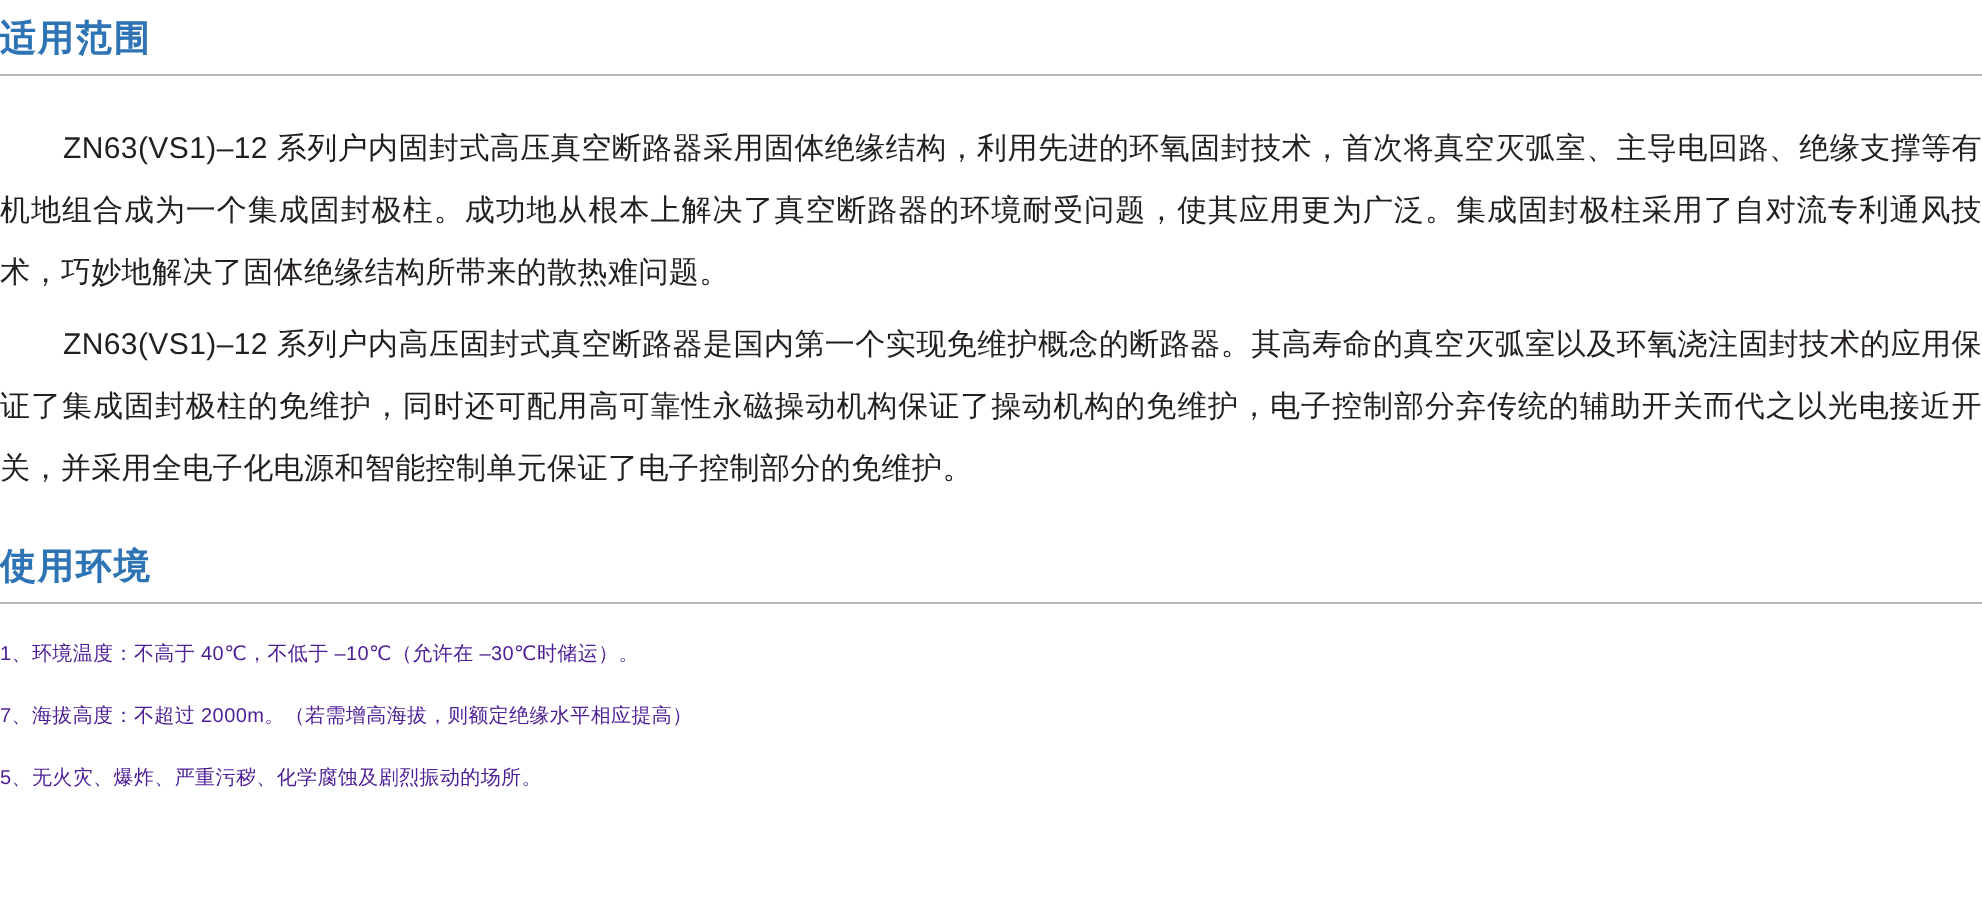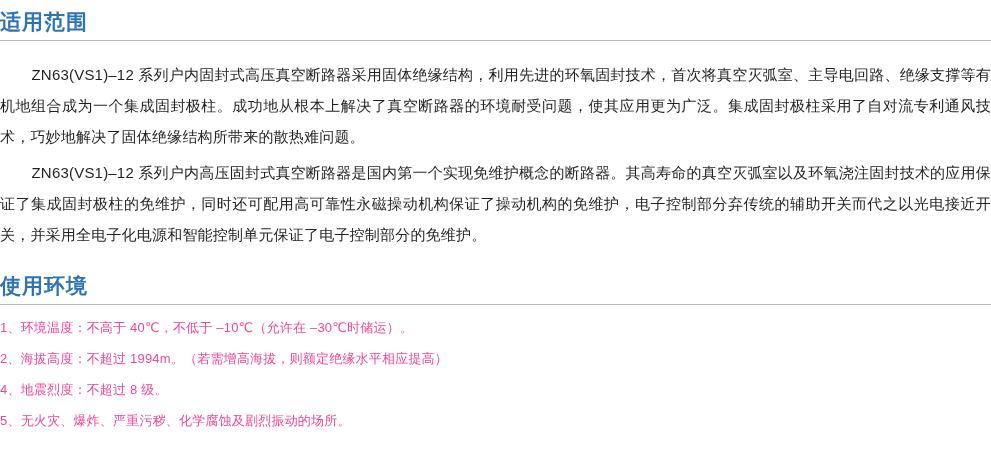--- a/index.html
+++ b/index.html
@@ -16,21 +16,21 @@
     position: relative;
   }
   .page {
     position: relative;
     width: 991px;
     height: 457px;
     box-sizing: border-box;
   }
   .section-heading {
     color: #2e74b5;
-    font-size: 21px;
+    font-size: 18px;
     font-weight: bold;
     letter-spacing: 1px;
     line-height: 1.1;
   }
   .heading-rule {
     height: 1px;
     background: #b8b8b8;
     width: 100%;
   }
   #heading-1 {
@@ -75,23 +75,23 @@
   .list {
     position: absolute;
     left: 0px;
     top: 312px;
     width: 991px;
     list-style: none;
     margin: 0;
     padding: 0;
   }
   .list-item {
-    font-size: 13px;
+    font-size: 10px;
     line-height: 31px;
-    color: #ec4899;
+    color: #4c1d95;
     letter-spacing: 0.2px;
     white-space: nowrap;
   }
   sup {
     font-size: 0.65em;
     vertical-align: super;
     line-height: 0;
   }
 </style>
 </head>
@@ -111,23 +111,20 @@
   <div id="heading-2">
     <div class="section-heading">使用环境</div>
     <div class="heading-rule"></div>
   </div>
 
   <ul class="list">
     <li class="list-item">
       <span>1、环境温度：不高于 40℃，不低于 –10℃（允许在 –30℃时储运）。</span>
     </li>
     <li class="list-item">
-      <span>2、海拔高度：不超过 1994m。（若需增高海拔，则额定绝缘水平相应提高）</span>
-    </li>
-    <li class="list-item">
-      <span>4、地震烈度：不超过 8 级。</span>
+      <span>7、海拔高度：不超过 2000m。（若需增高海拔，则额定绝缘水平相应提高）</span>
     </li>
     <li class="list-item">
       <span>5、无火灾、爆炸、严重污秽、化学腐蚀及剧烈振动的场所。</span>
     </li>
   </ul>
 
 </div>
 
 </body></html>

